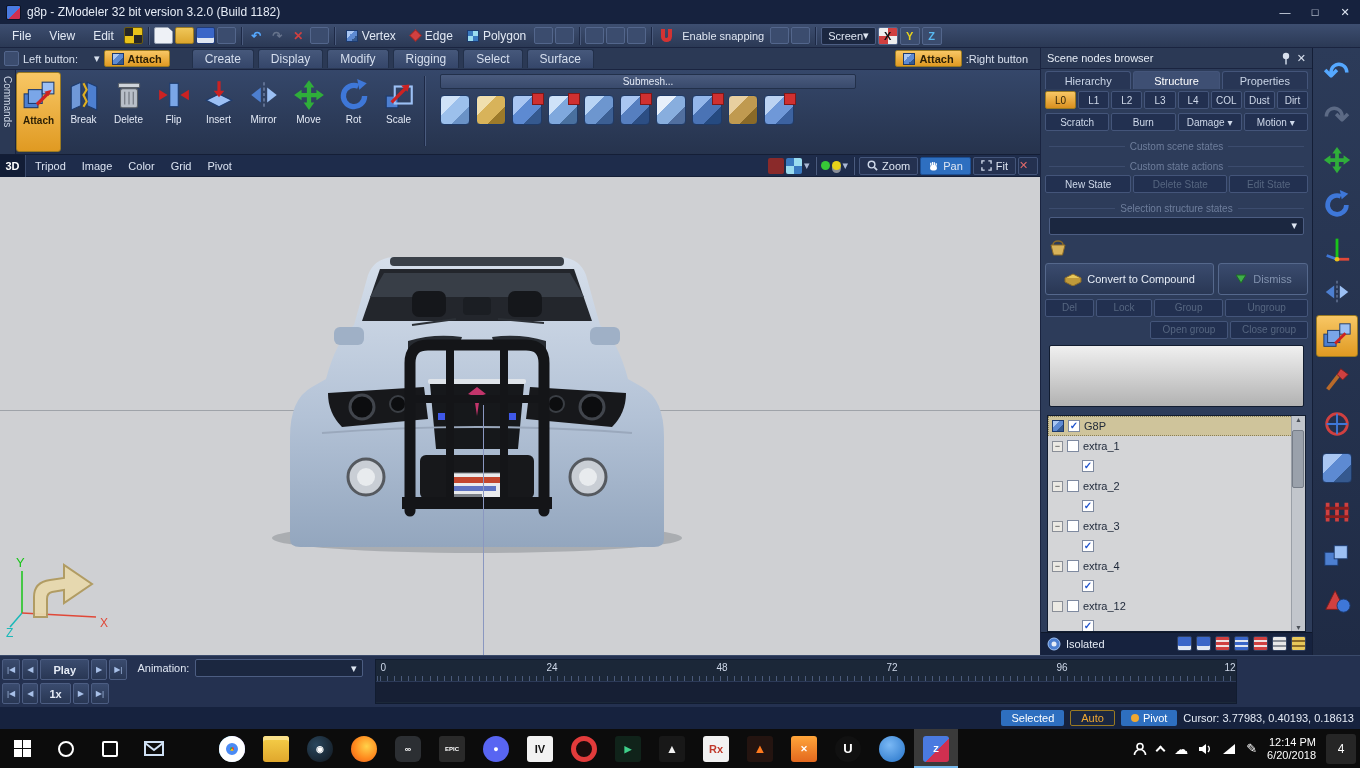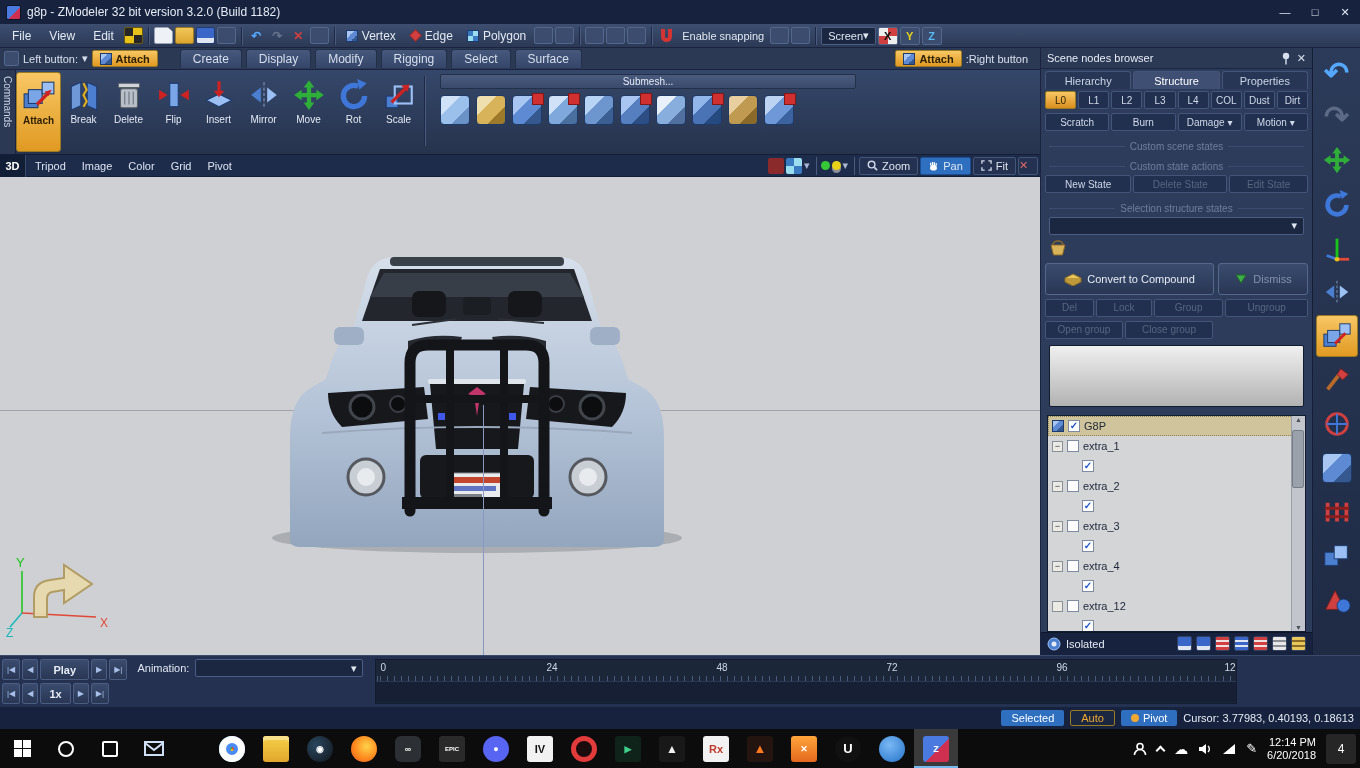--- a/index.html
+++ b/index.html
@@ -174,21 +174,21 @@
     <span class="axbtn" style="background:conic-gradient(#d04040 0 25%,#eee 0 50%,#d04040 0 75%,#eee 0);color:#111">X</span>
     <span class="axbtn" style="background:#3b4c6e;color:#e8d21a">Y</span>
     <span class="axbtn" style="background:#3b4c6e;color:#58b8f0">Z</span>
   </div>
 
   <div class="midrow">
     <div class="leftcol">
 
       <div class="actionbar">
         <span class="mi mi-ghost" style="width:15px;height:15px"></span>
-        <span style="display:inline-flex;gap:4px;align-items:center;color:#d8e0ee">
+        <span style="display:inline-flex;gap:16px;align-items:center;color:#d8e0ee">
           <span>Left button:</span>
           <span>▾</span>
         </span>
         <span class="btn orange">
             <span class="minicube"></span>
             <span>Attach</span>
           </span>
         <span style="width:14px"></span>
         <span class="tab">Create</span>
         <span class="tab">Display</span>
@@ -481,23 +481,23 @@
             </svg>
           <span>Dismiss</span>
         </span>
       </div>
       <div class="sprow">
         <span class="sbtn dis" style="flex:.7">Del</span>
         <span class="sbtn dis" style="flex:.8">Lock</span>
         <span class="sbtn dis">Group</span>
         <span class="sbtn dis" style="flex:1.2">Ungroup</span>
       </div>
-      <div class="sprow" style="justify-content:flex-start">
+      <div class="sprow" style="justify-content:flex-end">
         <span class="sbtn dis" style="flex:none;width:78px">Open group</span>
-        <span class="sbtn dis" style="flex:none;width:88px">Close group</span>
+        <span class="sbtn dis" style="flex:none;width:78px">Close group</span>
       </div>
       <div class="statebox"></div>
 
       <div class="tree">
         <div class="trow sel">
           <span class="minicube"></span>
           <span class="cb">✓</span>
           <span>G8P</span>
         </div>
         <div class="trow">

